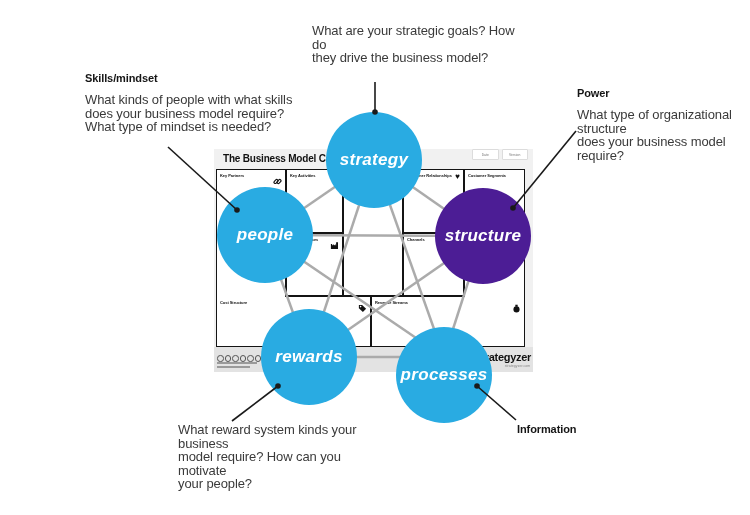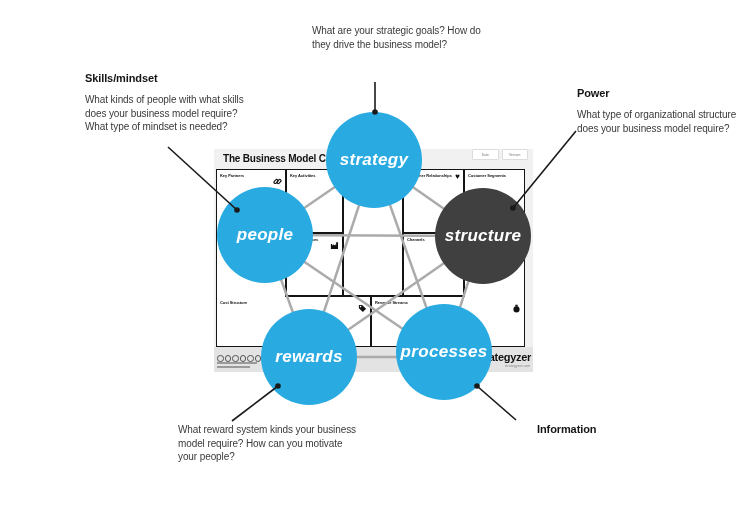--- a/index.html
+++ b/index.html
@@ -48,31 +48,31 @@
   .layer{position:absolute;left:0;top:0;width:750px;height:515px;pointer-events:none;}
 
   
   .bubble{position:absolute;width:96px;height:96px;border-radius:50%;
           display:flex;align-items:center;justify-content:center;
           color:#ffffff;font-size:17px;font-weight:bold;letter-spacing:0.3px;font-style:italic;}
   .b-strategy{left:326px;top:112px;}
   .b-people{left:217px;top:187px;text-align:center;}
   .b-structure{left:435px;top:188px;}
   .b-rewards{left:261px;top:309px;}
-  .b-processes{left:396px;top:304px;}
+  .b-processes{left:396px;top:327px;}
 
   
   .note{position:absolute;width:210px;}
   .note-title{font-size:11px;font-weight:bold;color:#151515;letter-spacing:-0.1px;margin:0 0 9px 0;}
-  .note-body{font-size:10px;line-height:13.5px;color:#3a3a3a;white-space:pre-line;letter-spacing:-0.1px;}
+  .note-body{font-size:13px;line-height:13.5px;color:#3a3a3a;white-space:pre-line;letter-spacing:-0.1px;}
   .n-skills{left:85px;top:72px;}
   .n-direction{left:312px;top:24px;}
   .n-power{left:577px;top:87px;width:180px;}
   .n-motivation{left:178px;top:423px;}
-  .n-information{left:537px;top:423px;}
+  .n-information{left:517px;top:423px;}
 </style>
 </head>
 <body>
 
 <div class="stage">
 
   <div class="sheet">
     <div class="sheet-title">The Business Model Canvas</div>
 
     <div class="hdr-box hdr-date">
@@ -169,21 +169,21 @@
       <line x1="309" y1="357" x2="444" y2="357"></line>
     </g>
   </svg>
 
   <div class="bubble b-strategy" style="background: rgb(41, 171, 226);">
     <span>strategy</span>
   </div>
   <div class="bubble b-people" style="background: rgb(41, 171, 226);">
     <span>people</span>
   </div>
-  <div class="bubble b-structure" style="background: #404040; justify-content: center;">
+  <div class="bubble b-structure" style="background: #4c1d95; justify-content: center;">
     <span>structure</span>
   </div>
   <div class="bubble b-rewards" style="background: rgb(41, 171, 226);">
     <span>rewards</span>
   </div>
   <div class="bubble b-processes" style="background: rgb(41, 171, 226);">
     <span>processes</span>
   </div>
 
   <svg class="layer" viewBox="0 0 750 515">

